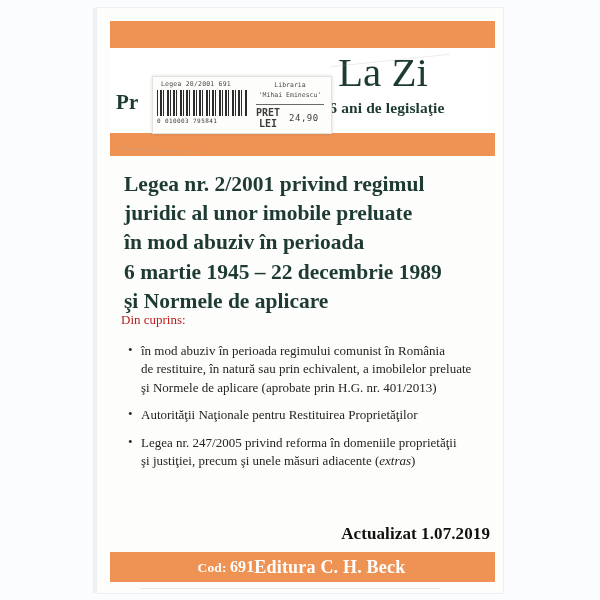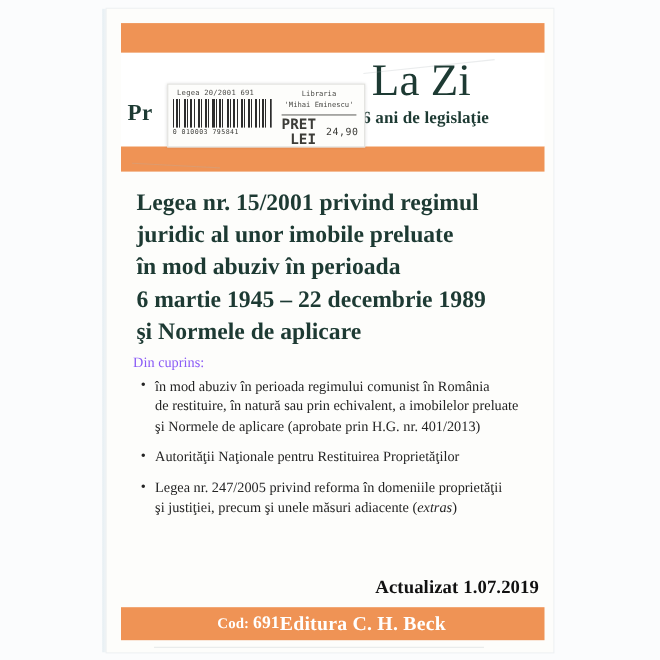--- a/index.html
+++ b/index.html
@@ -158,24 +158,24 @@
     margin: 3px 2px 2px 2px;
   }
   .price-row {
     display: flex;
     align-items: center;
     justify-content: flex-start;
     gap: 9px;
     padding-left: 2px;
   }
   .price-label {
-    font-size: 13px;
+    font-size: 10px;
     line-height: 1.15;
     color: #3c3c38;
-    text-align: right;
+    text-align: center;
     font-weight: bold;
   }
   .price-value {
     font-size: 9px;
     color: #3c3c38;
     letter-spacing: .5px;
   }
 
   
   .title {
@@ -187,23 +187,23 @@
     font-weight: bold;
     color: #1d3a33;
     line-height: 1.36;
   }
   .title div { white-space: nowrap; }
 
   
   .contents-label {
     position: absolute;
     left: 121px;
-    top: 322px;
+    top: 312px;
     font-size: 13px;
-    color: #8b5cf6;
+    color: #b91c1c;
   }
 
   .bullets {
     position: absolute;
     left: 127px;
     top: 342px;
     width: 375px;
     margin: 0;
     padding: 0;
     list-style: none;
@@ -311,21 +311,21 @@
         <div class="price-label">
           <div>PRET</div>
           <div>LEI</div>
         </div>
         <div class="price-value">24,90</div>
       </div>
     </div>
   </div>
 
   <div class="title">
-    <div>Legea nr. 15/2001 privind regimul</div>
+    <div>Legea nr. 2/2001 privind regimul</div>
     <div>juridic al unor imobile preluate</div>
     <div>în mod abuziv în perioada</div>
     <div>6 martie 1945 – 22 decembrie 1989</div>
     <div>şi Normele de aplicare</div>
   </div>
 
   <div class="contents-label">Din cuprins:</div>
 
   <ul class="bullets">
     <li>

